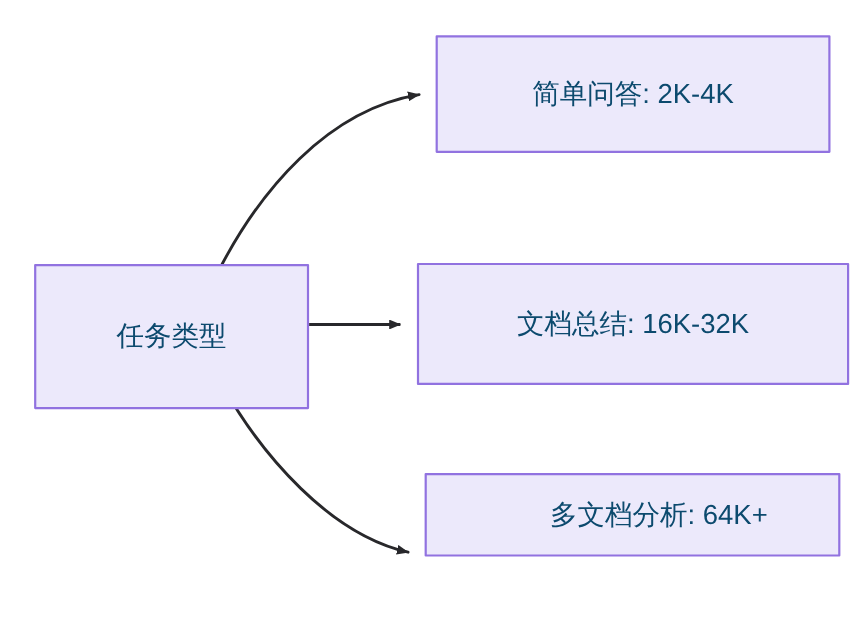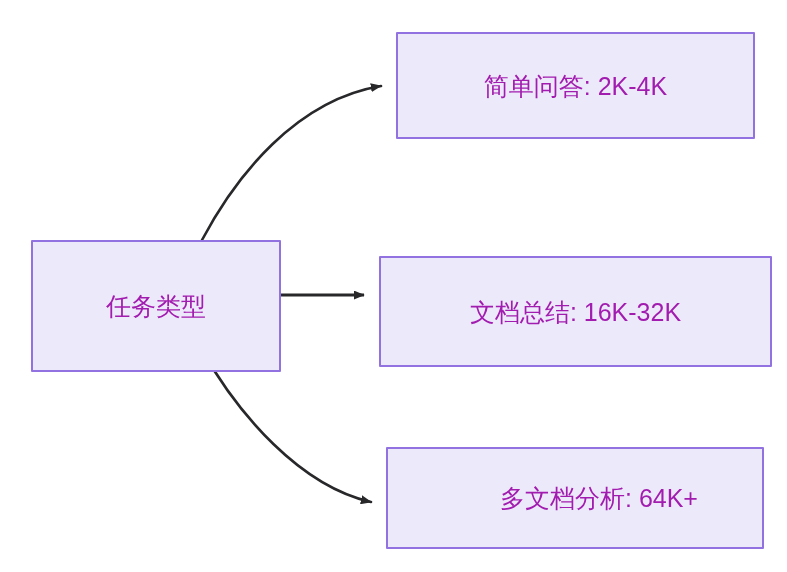--- a/index.html
+++ b/index.html
@@ -32,31 +32,31 @@
     box-sizing: border-box;
     background: #ece9fb;
     border: 2px solid #9172e0;
     border-radius: 1px;
     display: flex;
     align-items: center;
     justify-content: center;
     text-align: center;
   }
   .node-label {
-    color: #a21caf;
+    color: #0c4a6e;
     font-size: 25px;
     line-height: 1.2;
     letter-spacing: 0px;
     white-space: nowrap;
   }
   
   #node-root   { left: 31px;  top: 240px; width: 250px; height: 132px; }
   #node-simple { left: 396px; top: 32px;  width: 359px; height: 107px; }
-  #node-doc    { left: 379px; top: 256px; width: 393px; height: 111px; }
-  #node-multi  { left: 386px; top: 447px; width: 378px; height: 102px; padding-left: 48px; }
+  #node-doc    { left: 379px; top: 239px; width: 393px; height: 111px; }
+  #node-multi  { left: 386px; top: 430px; width: 378px; height: 76px; padding-left: 48px; }
 </style>
 </head>
 <body>
 
 <div id="diagram-root">
 
   <svg id="edge-layer" viewBox="0 0 787 572" width="787" height="572" xmlns="http://www.w3.org/2000/svg">
     <defs>
       <marker id="arrowhead" markerWidth="11" markerHeight="9" refX="10.2" refY="4.5" orient="auto" markerUnits="userSpaceOnUse">
         <path d="M0,0 L11,4.5 L0,9 z" fill="#28282b"></path>

